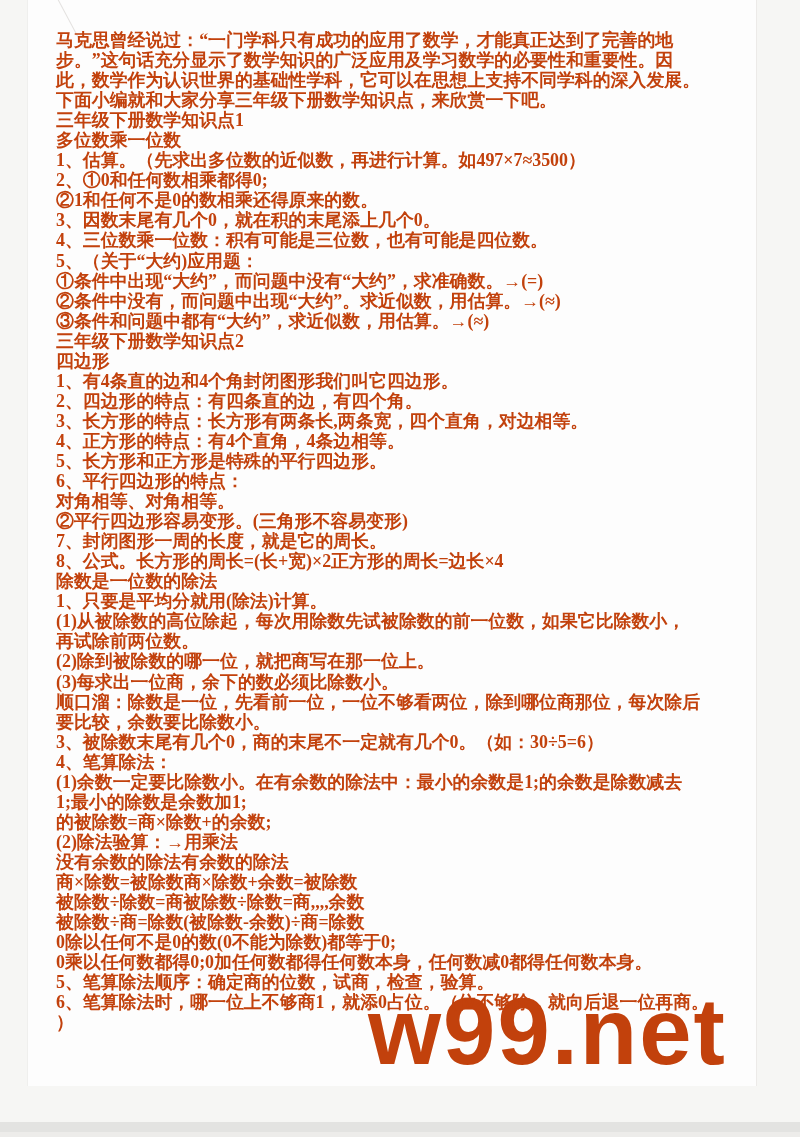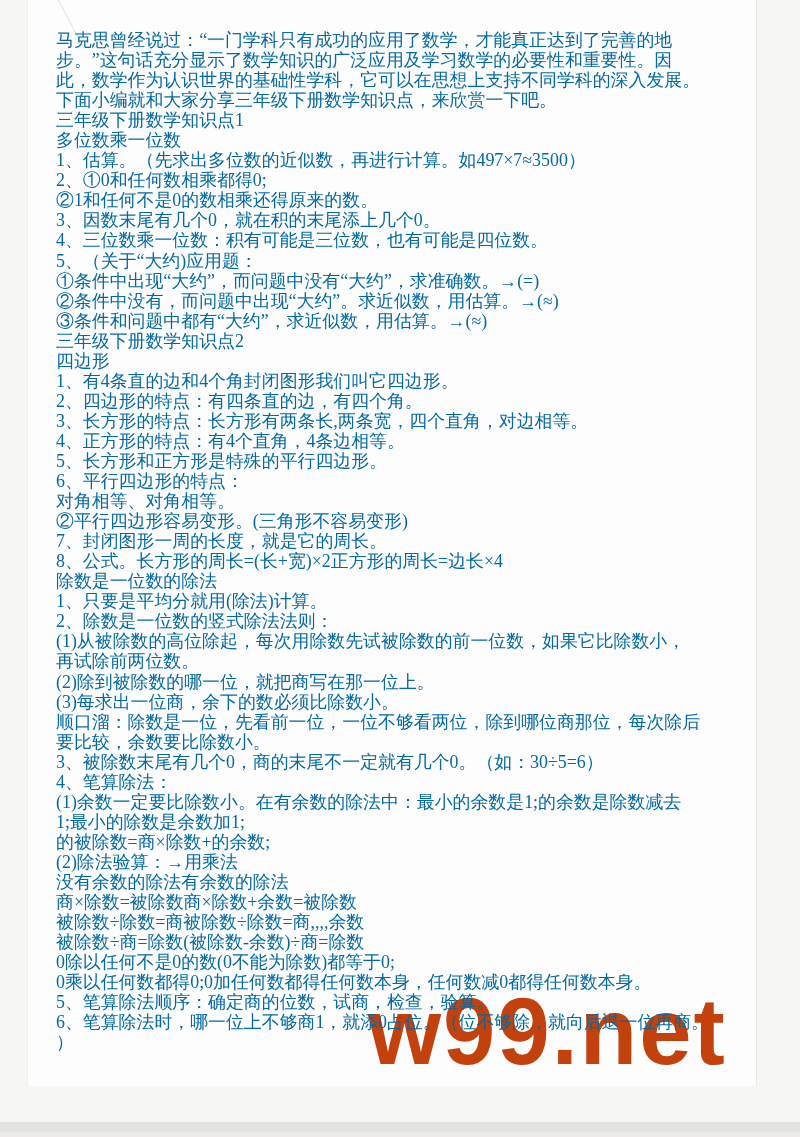--- a/index.html
+++ b/index.html
@@ -31,22 +31,23 @@
     color:#c2410c;z-index:1;user-select:none;
   }
   .text-block{
     position:absolute;left:56px;top:30px;width:664px;
     z-index:3;
   }
   .line{
     white-space:nowrap;
     font-size:17.9px;
     line-height:20.05px;
-    color:#0369a1;
+    color:#c2410c;
     letter-spacing:0;
+    font-weight:bold;
   }
   .bottom-band{
     position:absolute;left:0;width:800px;z-index:4;
   }
   .band-dark{top:1122px;height:10px;background:#e3e3e1;}
   .band-light{top:1132px;height:5px;background:#edecea;}
 </style>
 </head>
 <body>
 
@@ -77,21 +78,20 @@
       <div class="line">3、长方形的特点：长方形有两条长,两条宽，四个直角，对边相等。</div>
       <div class="line">4、正方形的特点：有4个直角，4条边相等。</div>
       <div class="line">5、长方形和正方形是特殊的平行四边形。</div>
       <div class="line">6、平行四边形的特点：</div>
       <div class="line">对角相等、对角相等。</div>
       <div class="line">②平行四边形容易变形。(三角形不容易变形)</div>
       <div class="line">7、封闭图形一周的长度，就是它的周长。</div>
       <div class="line">8、公式。长方形的周长=(长+宽)×2正方形的周长=边长×4</div>
       <div class="line">除数是一位数的除法</div>
       <div class="line">1、只要是平均分就用(除法)计算。</div>
-      <div class="line">2、除数是一位数的竖式除法法则：</div>
       <div class="line">(1)从被除数的高位除起，每次用除数先试被除数的前一位数，如果它比除数小，</div>
       <div class="line">再试除前两位数。</div>
       <div class="line">(2)除到被除数的哪一位，就把商写在那一位上。</div>
       <div class="line">(3)每求出一位商，余下的数必须比除数小。</div>
       <div class="line">顺口溜：除数是一位，先看前一位，一位不够看两位，除到哪位商那位，每次除后</div>
       <div class="line">要比较，余数要比除数小。</div>
       <div class="line">3、被除数末尾有几个0，商的末尾不一定就有几个0。（如：30÷5=6）</div>
       <div class="line">4、笔算除法：</div>
       <div class="line">(1)余数一定要比除数小。在有余数的除法中：最小的余数是1;的余数是除数减去</div>
       <div class="line">1;最小的除数是余数加1;</div>

